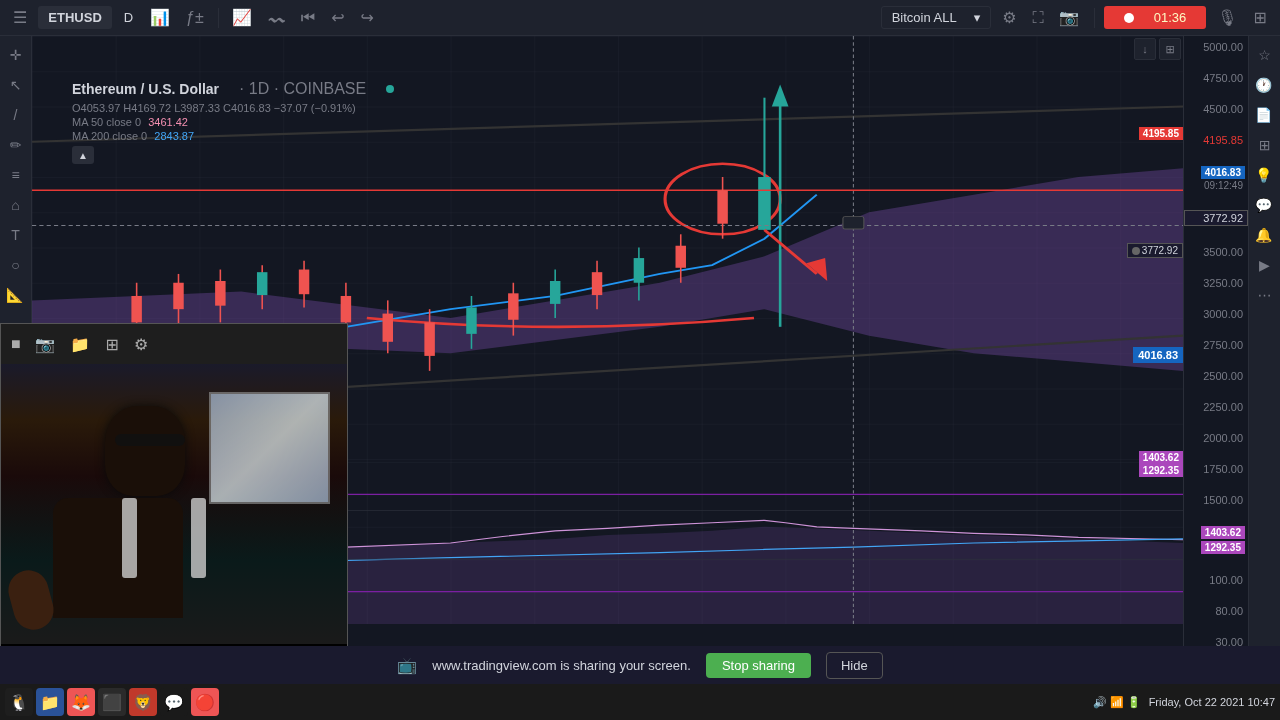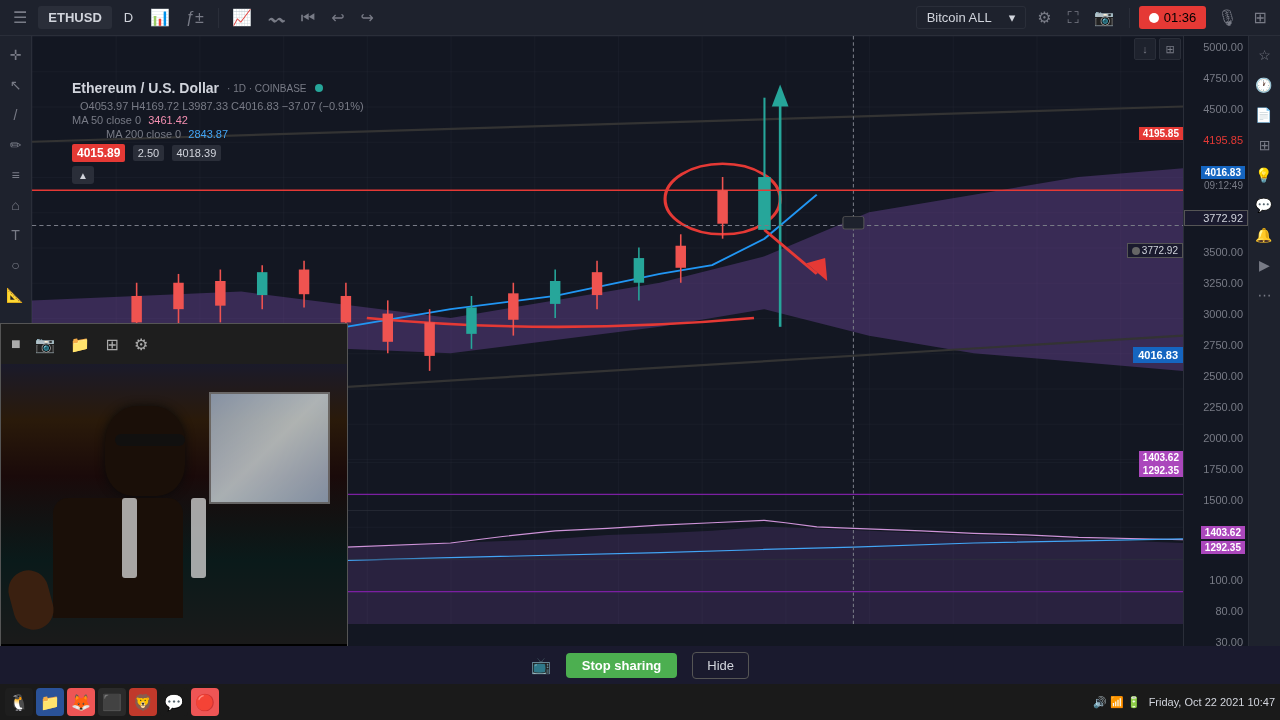--- a/index.html
+++ b/index.html
@@ -6,44 +6,44 @@
     body { width: 1280px; height: 720px; overflow: hidden; background: #131722; color: #d1d4dc; font-family: 'Trebuchet MS', Arial, sans-serif; font-size: 12px; position: relative; }
 
     
     #topbar { display: flex; align-items: center; height: 36px; background: #1e222d; border-bottom: 1px solid #2a2e39; padding: 0 8px; gap: 6px; }
     #topbar .symbol-btn { background: #2a2e39; color: #d1d4dc; border: none; padding: 4px 10px; border-radius: 3px; font-weight: bold; font-size: 13px; cursor: pointer; }
     #topbar .interval-btn { background: transparent; color: #d1d4dc; border: none; padding: 4px 6px; cursor: pointer; font-size: 13px; }
     #topbar .sep { width: 1px; height: 20px; background: #2a2e39; margin: 0 3px; }
     #topbar .icon-btn { background: transparent; border: none; color: #787b86; cursor: pointer; font-size: 16px; padding: 3px 5px; }
     #topbar .spacer { flex: 1; }
     #topbar .bitcoin-all { display: flex; align-items: center; gap: 17px; border: 1px solid #2a2e39; border-radius: 3px; padding: 3px 10px; cursor: pointer; font-size: 13px; }
-    #topbar .rec-btn { background: #e53935; color: #000000; border: none; border-radius: 3px; padding: 4px 10px; cursor: pointer; display: flex; align-items: center; gap: 5px; font-size: 13px; }
+    #topbar .rec-btn { background: #e53935; color: #fef9c3; border: none; border-radius: 3px; padding: 4px 20px; cursor: pointer; display: flex; align-items: center; gap: 20px; font-size: 13px; }
     #topbar .rec-dot { width: 10px; height: 10px; background: white; border-radius: 50%; }
 
     
     #left-toolbar { position: absolute; left: 0; top: 36px; bottom: 36px; width: 32px; background: #1e222d; border-right: 1px solid #2a2e39; display: flex; flex-direction: column; align-items: center; padding: 6px 0; gap: 4px; }
     #left-toolbar .tool-btn { width: 26px; height: 26px; background: transparent; border: none; color: #787b86; cursor: pointer; display: flex; align-items: center; justify-content: center; font-size: 14px; border-radius: 3px; }
 
     
     #right-toolbar { position: absolute; right: 0; top: 36px; bottom: 36px; width: 32px; background: #1e222d; border-left: 1px solid #2a2e39; display: flex; flex-direction: column; align-items: center; padding: 6px 0; gap: 4px; }
     #right-toolbar .tool-btn { width: 26px; height: 26px; background: transparent; border: none; color: #787b86; cursor: pointer; display: flex; align-items: center; justify-content: center; font-size: 14px; border-radius: 3px; }
 
     
     #price-axis { position: absolute; right: 32px; top: 36px; width: 65px; height: calc(100% - 72px); background: #131722; border-left: 1px solid #2a2e39; display: flex; flex-direction: column; justify-content: space-between; padding: 5px 0; }
     .price-label { text-align: right; padding-right: 5px; font-size: 11px; color: #787b86; }
 
     
     #chart-area { position: absolute; left: 32px; right: 97px; top: 36px; bottom: 36px; overflow: hidden; }
 
     
     #chart-info { position: absolute; left: 40px; top: 44px; z-index: 10; }
-    #chart-info .title-line { display: flex; align-items: center; gap: 8px; margin-bottom: 4px; }
+    #chart-info .title-line { display: flex; align-items: center; gap: 20px; margin-bottom: 4px; }
     #chart-info .symbol-name { font-size: 14px; font-weight: bold; color: #d1d4dc; }
-    #chart-info .exchange { font-size: 10px; color: #787b86; }
-    #chart-info .ohlc { font-size: 11px; color: #787b86; margin-left: 8px; }
+    #chart-info .exchange { font-size: 16px; color: #787b86; }
+    #chart-info .ohlc { font-size: 11px; color: #787b86; }
     #chart-info .ma-line { font-size: 11px; margin-top: 2px; }
     .price-badge { display: inline-block; background: #e53935; color: white; padding: 2px 5px; border-radius: 2px; font-weight: bold; margin-right: 4px; }
     .price-change { display: inline-block; background: #2a2e39; color: #d1d4dc; padding: 2px 5px; border-radius: 2px; margin-right: 4px; font-size: 11px; }
 
     
     #main-svg { width: 100%; height: 70%; }
 
     
     #bottom-bar { position: absolute; bottom: 0; left: 0; right: 0; height: 36px; background: #1e222d; border-top: 1px solid #2a2e39; display: flex; align-items: center; justify-content: space-between; padding: 0 10px; }
     #bottom-bar .left-tools { display: flex; gap: 6px; }
@@ -57,21 +57,21 @@
     #webcam-titlebar .wc-btn { background: transparent; border: none; color: #787b86; cursor: pointer; font-size: 12px; }
     #webcam-titlebar .wc-close { background: transparent; border: none; color: #d1d4dc; cursor: pointer; font-size: 14px; }
     #webcam-tools { background: #1e1e1e; height: 40px; display: flex; align-items: center; padding: 0 10px; gap: 15px; }
     #webcam-tools .wt-btn { background: transparent; border: none; color: #aaa; cursor: pointer; font-size: 16px; }
     #webcam-video { width: 100%; height: calc(100% - 68px); background: #1a1a1a; overflow: hidden; position: relative; }
 
     
     #sharing-banner { position: absolute; bottom: 36px; left: 0; right: 0; height: 38px; background: #1a1a2e; display: flex; align-items: center; justify-content: center; gap: 15px; font-size: 13px; z-index: 200; }
     #sharing-banner .share-icon { color: #aaa; font-size: 16px; }
     #sharing-banner .share-text { color: #d1d4dc; }
-    #sharing-banner .stop-btn { background: #4caf50; color: white; border: none; border-radius: 4px; padding: 5px 16px; cursor: pointer; font-size: 13px; font-weight: bold; }
+    #sharing-banner .stop-btn { background: #4caf50; color: white; border: none; border-radius: 4px; padding: 5px 16px; cursor: pointer; font-size: 13px; font-weight: normal; }
     #sharing-banner .hide-btn { background: transparent; border: 1px solid #555; color: #d1d4dc; border-radius: 4px; padding: 5px 14px; cursor: pointer; font-size: 13px; }
 
     
     #taskbar { position: absolute; bottom: 0; left: 0; right: 0; height: 36px; background: #1a1a1a; display: flex; align-items: center; padding: 0 5px; gap: 3px; z-index: 300; }
     #taskbar .tb-icon { width: 28px; height: 28px; border-radius: 4px; display: flex; align-items: center; justify-content: center; cursor: pointer; font-size: 16px; }
     #taskbar .spacer { flex: 1; }
     #taskbar .tb-right { display: flex; align-items: center; gap: 8px; font-size: 11px; color: #d1d4dc; }
     #taskbar .tb-time { font-size: 11px; color: #d1d4dc; text-align: right; }
 
     
@@ -116,27 +116,22 @@
       <span class="symbol-name">Ethereum / U.S. Dollar</span>
       <span class="exchange">· 1D · COINBASE</span>
       <span style="width:8px;height:8px;background:#26a69a;border-radius:50%;display:inline-block;"></span>
     </div>
     <div class="ohlc">O4053.97  H4169.72  L3987.33  C4016.83  −37.07 (−0.91%)</div>
     <div class="ma-line">
       <span style="color:#787b86;">MA 50  close  0</span>
       <span style="color:#f48fb1; margin-left:4px;">3461.42</span>
     </div>
     <div class="ma-line">
-      <span style="color:#787b86;margin-left:34px;">MA 200  close  0</span>
+      <span style="color:#787b86;">MA 200  close  0</span>
       <span style="color:#42a5f5; margin-left:4px;">2843.87</span>
-    </div>
-    <div style="margin-top:4px;">
-      <span class="price-badge">4015.89</span>
-      <span class="price-change">2.50</span>
-      <span class="price-change">4018.39</span>
     </div>
 
     <div style="margin-top:4px;">
       <button style="background:#2a2e39;border:none;color:#d1d4dc;border-radius:3px;width:22px;height:18px;cursor:pointer;font-size:10px;">▲</button>
     </div>
   </div>
 
   <svg id="main-svg" viewBox="0 0 1100 500" preserveAspectRatio="none" style="position:absolute;top:0;left:0;width:100%;height:68%;">
 
     <defs>
@@ -352,20 +347,21 @@
 
       <div style="position:absolute;top:25%;left:33%;width:70px;height:12px;background:#111;border-radius:6px;opacity:0.9;"></div>
 
       <div style="position:absolute;bottom:5%;left:3%;width:40px;height:60px;background:#3a2010;border-radius:20px;transform:rotate(-15deg);"></div>
     </div>
   </div>
 </div>
 
 <div id="sharing-banner">
   <span class="share-icon">📺</span>
+  <span class="share-text">www.tradingview.com is sharing your screen.</span>
   <button class="stop-btn">Stop sharing</button>
   <button class="hide-btn">Hide</button>
 </div>
 
 <div id="taskbar">
   <div class="tb-icon" style="background:#1e1e1e;">🐧</div>
   <div class="tb-icon" style="background:#2a5298;">📁</div>
   <div class="tb-icon" style="background:#e55;">🦊</div>
   <div class="tb-icon" style="background:#2a2a2a;">⬛</div>
   <div class="tb-icon" style="background:#c0392b;">🦁</div>

